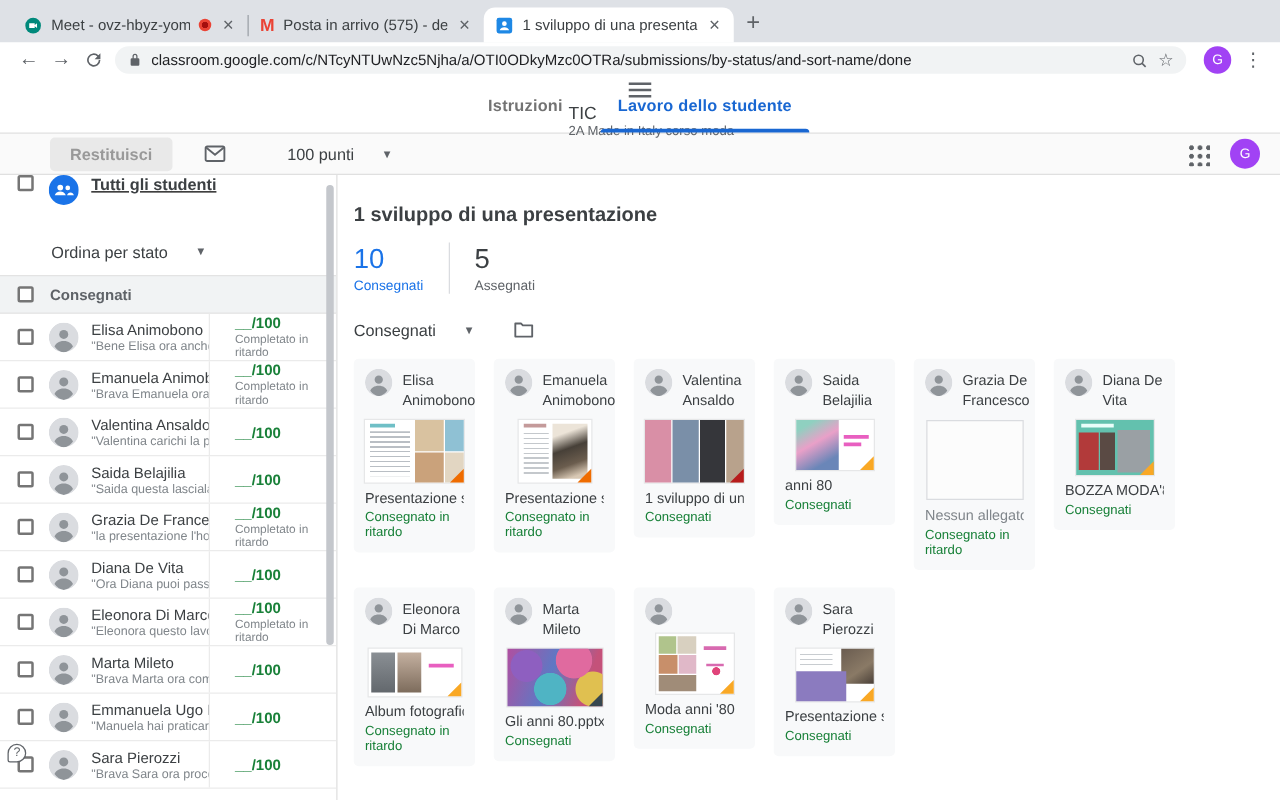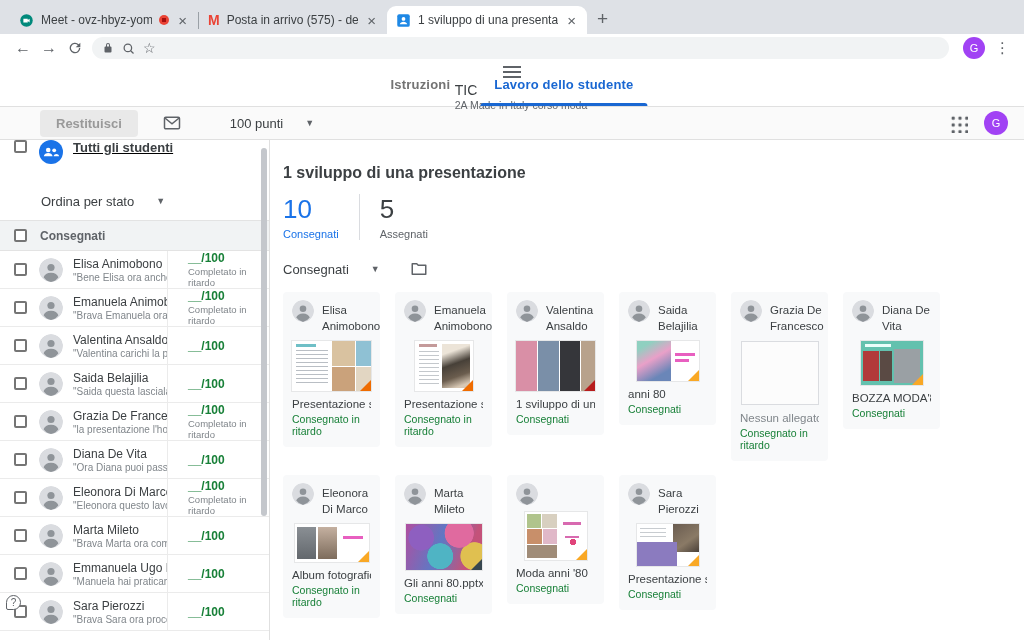--- a/index.html
+++ b/index.html
@@ -85,21 +85,21 @@
   .sb-thumb { position:absolute; right:2px; top:8px; width:6px; height:368px; background:#c4c7cc; border-radius:3px; }
   .help-q { position:absolute; left:6px; top:455px; width:15px; height:15px; border:1.5px solid #5f6368;
     border-radius:50% 50% 50% 2px; background:#fff; color:#5f6368; font-size:10px; display:flex;
     align-items:center; justify-content:center; }
 
   .main { flex:1; padding:24px 0 0 13px; overflow:hidden; }
   .a-title { font-size:16px; font-weight:700; color:#3c4043; }
   .stats { display:flex; margin-top:12px; }
   .stat { padding-right:20px; }
   .stat + .stat { border-left:1px solid #dadce0; padding-left:20px; }
-  .stat-num { font-size:26px; color:#3c4043; }
+  .stat-num { font-size:22px; color:#3c4043; }
   .stat-label { font-size:11px; color:#5f6368; margin-top:3px; }
   .stat.accent .stat-num, .stat.accent .stat-label { color:#1a73e8; }
   .filter-row { margin-top:20px; display:flex; align-items:center; }
   .filter-label { font-size:13px; color:#3c4043; }
   .folder { margin-left:30px; display:flex; }
 
   .cards { margin-top:14px; display:grid; grid-template-columns:repeat(6,97px); gap:14px 15px; align-items:start; }
   .card { background:#f8f9fa; border-radius:4px; padding:8px 9px 10px; }
   .card-head { display:flex; gap:8px; align-items:flex-start; }
   .avatar.sm { width:22px; height:22px; margin-left:0; }
@@ -204,20 +204,21 @@
     <svg viewBox="0 0 24 24" width="16" height="16" fill="#5f6368">
         <path d="M17.65 6.35A8 8 0 1020 12h-2a6 6 0 11-1.76-4.24L13 11h7V4z"></path>
       </svg>
   </span>
   <div class="omnibox">
     <span style="display:flex">
       <svg viewBox="0 0 24 24" width="12" height="12" fill="#5f6368">
           <path d="M12 2a4 4 0 00-4 4v3H7a2 2 0 00-2 2v8a2 2 0 002 2h10a2 2 0 002-2v-8a2 2 0 00-2-2h-1V6a4 4 0 00-4-4zm-2 7V6a2 2 0 114 0v3z"></path>
         </svg>
     </span>
+    <span class="url">classroom.google.com/c/NTcyNTUwNzc5Njha/a/OTI0ODkyMzc0OTRa/submissions/by-status/and-sort-name/done</span>
     <span style="display:flex">
       <svg viewBox="0 0 24 24" width="15" height="15" fill="none" stroke="#5f6368" stroke-width="2">
           <circle cx="11" cy="11" r="6"></circle>
           <path d="M20 20l-4.5-4.5"></path>
         </svg>
     </span>
     <span class="star">☆</span>
   </div>
   <span class="profile-dot">G</span>
   <span class="kebab">⋮</span>

